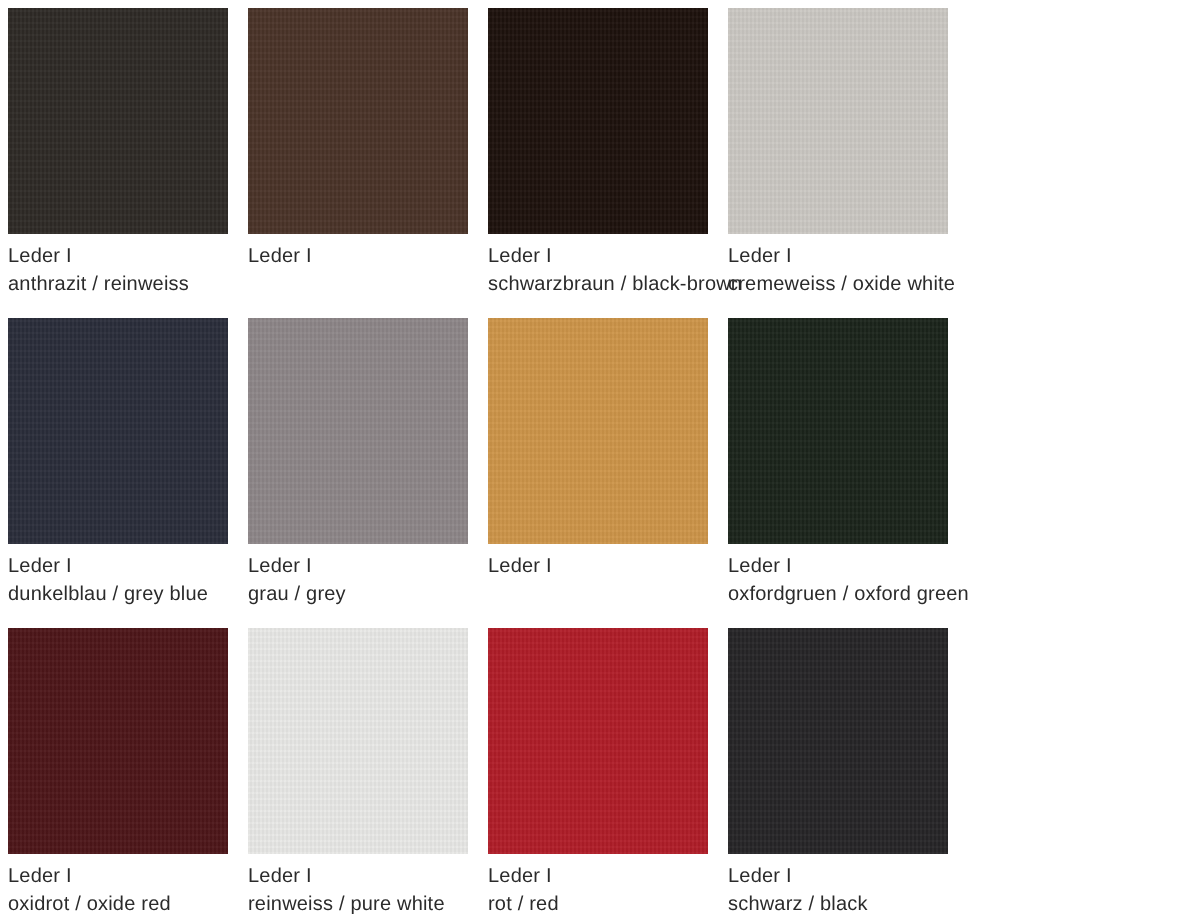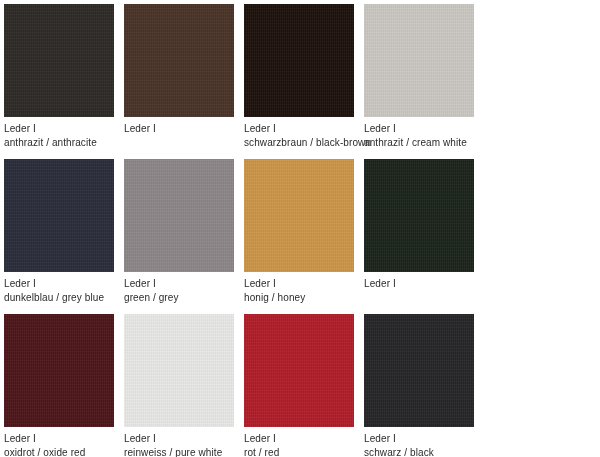--- a/index.html
+++ b/index.html
@@ -71,68 +71,68 @@
   .caption-line.material { margin-bottom: 1px; }
 </style>
 </head>
 <body style="background: rgb(255, 255, 255);">
 
 <div class="swatch-grid">
     <div class="swatch-cell">
       <span class="swatch-chip" style="background-color: rgb(46, 42, 38);"></span>
       <div class="swatch-caption">
         <span class="caption-line material">Leder I</span>
-        <span class="caption-line color-name">anthrazit / anthracite</span>
+        <span class="caption-line color-name">anthrazit / reinweiss</span>
       </div>
     </div>
     <div class="swatch-cell">
       <span class="swatch-chip" style="background-color: rgb(74, 51, 40);"></span>
       <div class="swatch-caption">
         <span class="caption-line material">Leder I</span>
       </div>
     </div>
     <div class="swatch-cell">
       <span class="swatch-chip" style="background-color: rgb(29, 17, 12);"></span>
       <div class="swatch-caption">
         <span class="caption-line material">Leder I</span>
         <span class="caption-line color-name">schwarzbraun / black-brown</span>
       </div>
     </div>
     <div class="swatch-cell">
       <span class="swatch-chip" style="background-color: rgb(203, 200, 195);"></span>
       <div class="swatch-caption">
         <span class="caption-line material">Leder I</span>
-        <span class="caption-line color-name">anthrazit / cream white</span>
+        <span class="caption-line color-name">cremeweiss / oxide white</span>
       </div>
     </div>
     <div class="swatch-cell">
       <span class="swatch-chip" style="background-color: rgb(42, 45, 58);"></span>
       <div class="swatch-caption">
         <span class="caption-line material">Leder I</span>
         <span class="caption-line color-name">dunkelblau / grey blue</span>
       </div>
     </div>
     <div class="swatch-cell">
       <span class="swatch-chip" style="background-color: rgb(141, 134, 136);"></span>
       <div class="swatch-caption">
         <span class="caption-line material">Leder I</span>
-        <span class="caption-line color-name">green / grey</span>
+        <span class="caption-line color-name">grau / grey</span>
       </div>
     </div>
     <div class="swatch-cell">
       <span class="swatch-chip" style="background-color: rgb(205, 149, 73);"></span>
       <div class="swatch-caption">
         <span class="caption-line material">Leder I</span>
-        <span class="caption-line color-name">honig / honey</span>
       </div>
     </div>
     <div class="swatch-cell">
       <span class="swatch-chip" style="background-color: rgb(27, 36, 27);"></span>
       <div class="swatch-caption">
         <span class="caption-line material">Leder I</span>
+        <span class="caption-line color-name">oxfordgruen / oxford green</span>
       </div>
     </div>
     <div class="swatch-cell">
       <span class="swatch-chip" style="background-color: rgb(77, 22, 25);"></span>
       <div class="swatch-caption">
         <span class="caption-line material">Leder I</span>
         <span class="caption-line color-name">oxidrot / oxide red</span>
       </div>
     </div>
     <div class="swatch-cell">

